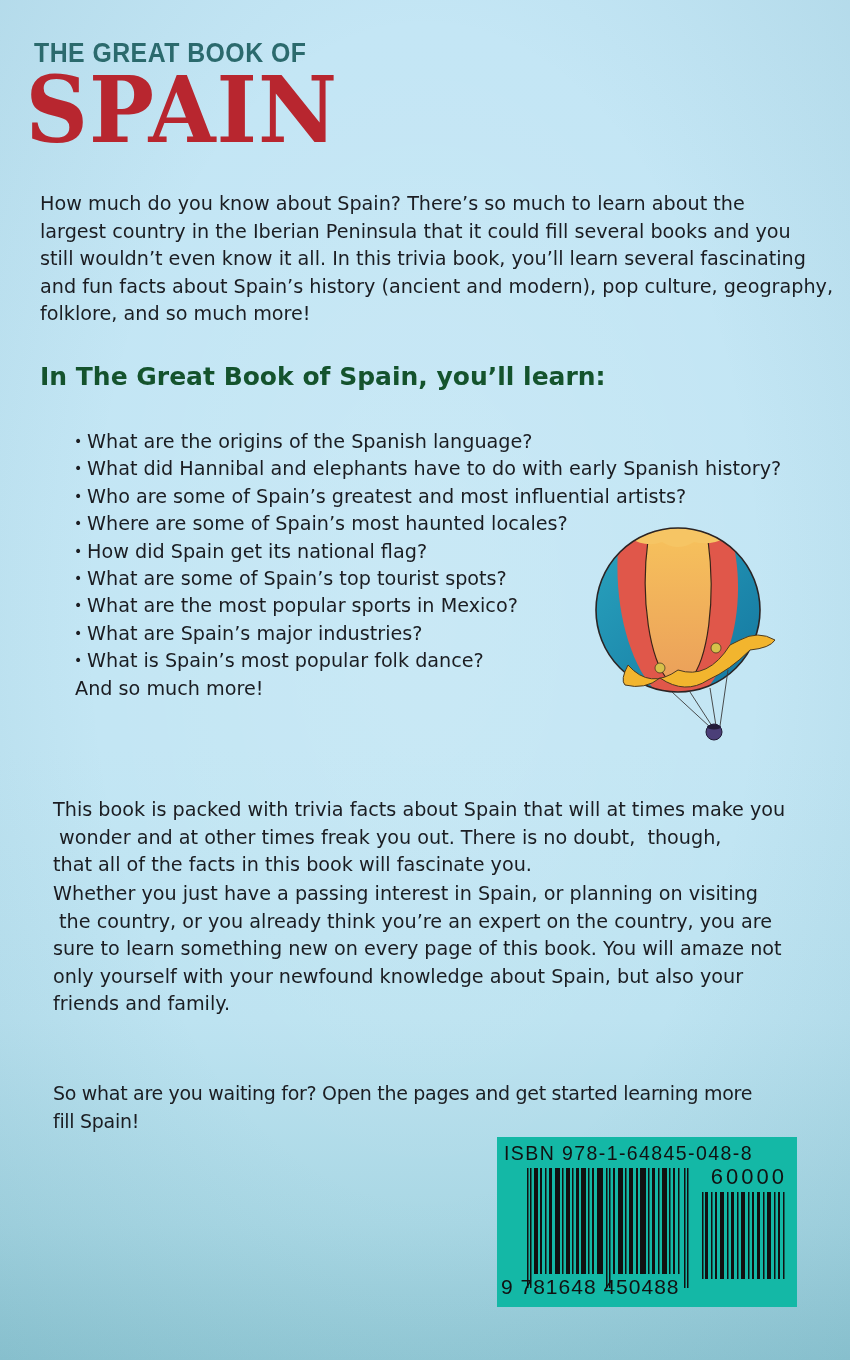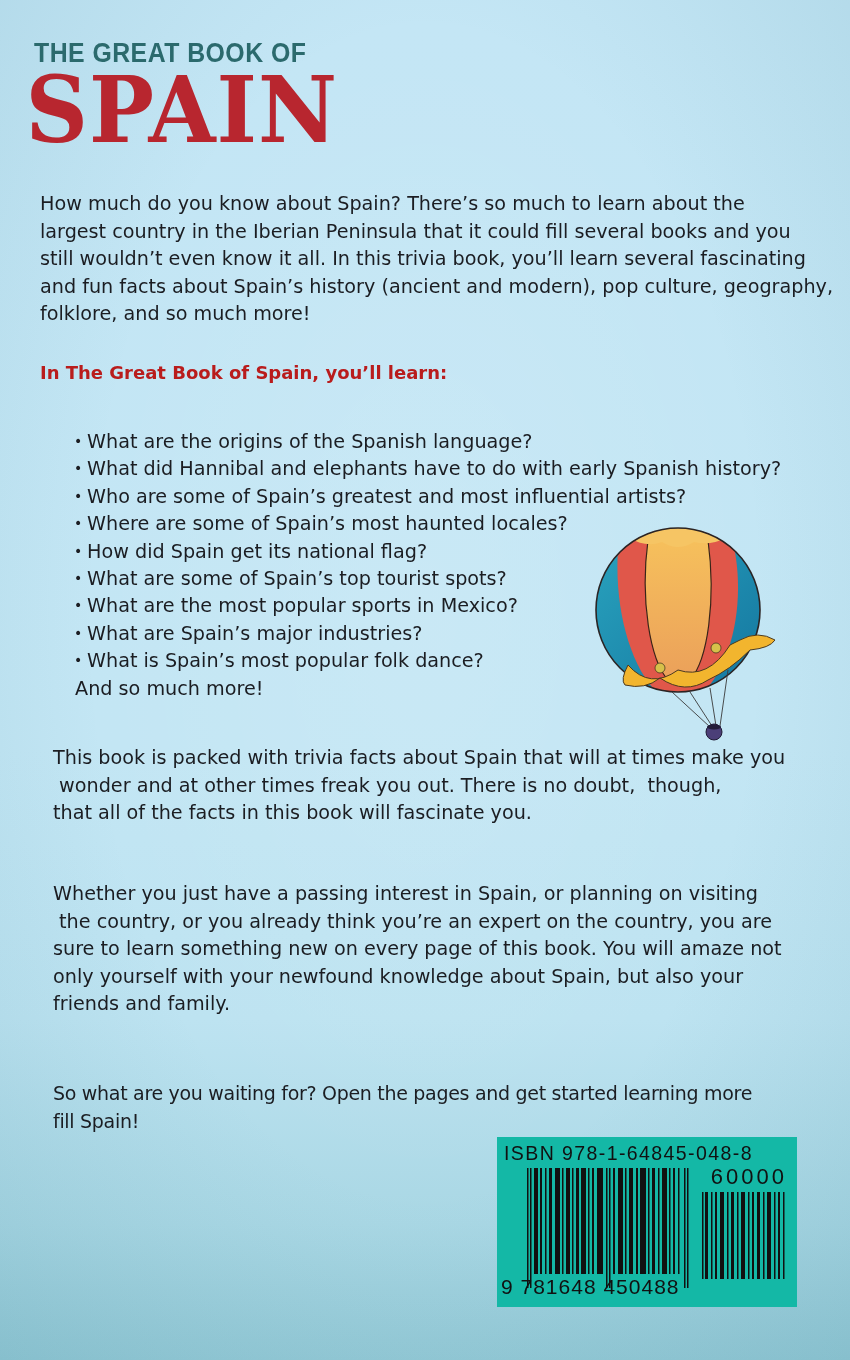--- a/index.html
+++ b/index.html
@@ -24,27 +24,27 @@
   .title-big {
     font-family: "DejaVu Serif", serif; font-weight: bold;
     color: #b8262f; font-size: 92px; line-height: 92px; letter-spacing: 1px;
     transform: scaleX(0.94); transform-origin: center;
     margin-top: -4px;
   }
   .txt { position: absolute; font-size: 19.2px; line-height: 27.5px; }
   .p1 { left: 40px; top: 190px; width: 790px; }
   .sub-heading {
     position: absolute; left: 40px; top: 362px;
-    font-size: 18px; font-weight: bold; color: #b91c1c;
+    font-size: 25px; font-weight: bold; color: #14532d;
   }
   .bullets { position: absolute; left: 74px; top: 428px; list-style: none; margin: 0; padding: 0; }
   .bullets li { font-size: 19.2px; line-height: 27.4px; white-space: nowrap; }
   .bullets li .dot { display: inline-block; width: 13px; font-size: 14px; vertical-align: 2px; }
   .more { margin-left: 1px; }
-  .p2 { left: 53px; top: 744px; width: 720px; }
+  .p2 { left: 53px; top: 796px; width: 720px; }
   .p3 { left: 53px; top: 880px; width: 760px; }
   .p4 { left: 53px; top: 1080px; width: 760px; letter-spacing: -0.3px; font-size: 19px; }
   .line { display: block; white-space: pre; }
   .balloon { position: absolute; left: 590px; top: 520px; width: 200px; height: 230px; }
   .barcode-box {
     position: absolute; left: 497px; top: 1137px; width: 300px; height: 170px;
     background: #14b8a6;
     font-family: Liberation Sans, sans-serif; color: #111;
   }
   .isbn-text { position: absolute; left: 7px; top: 4px; font-size: 21px; letter-spacing: 1.5px; transform: scaleX(0.93); transform-origin: left; white-space: nowrap; }

